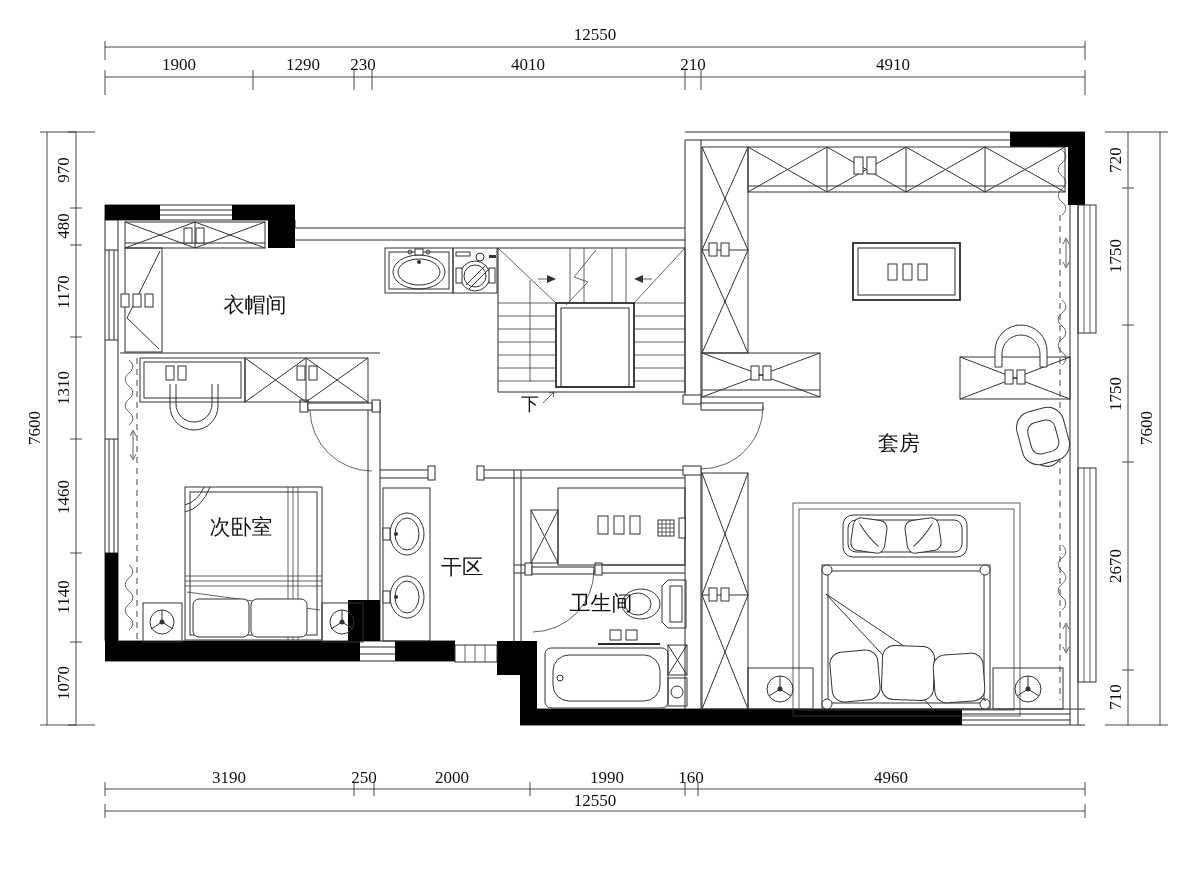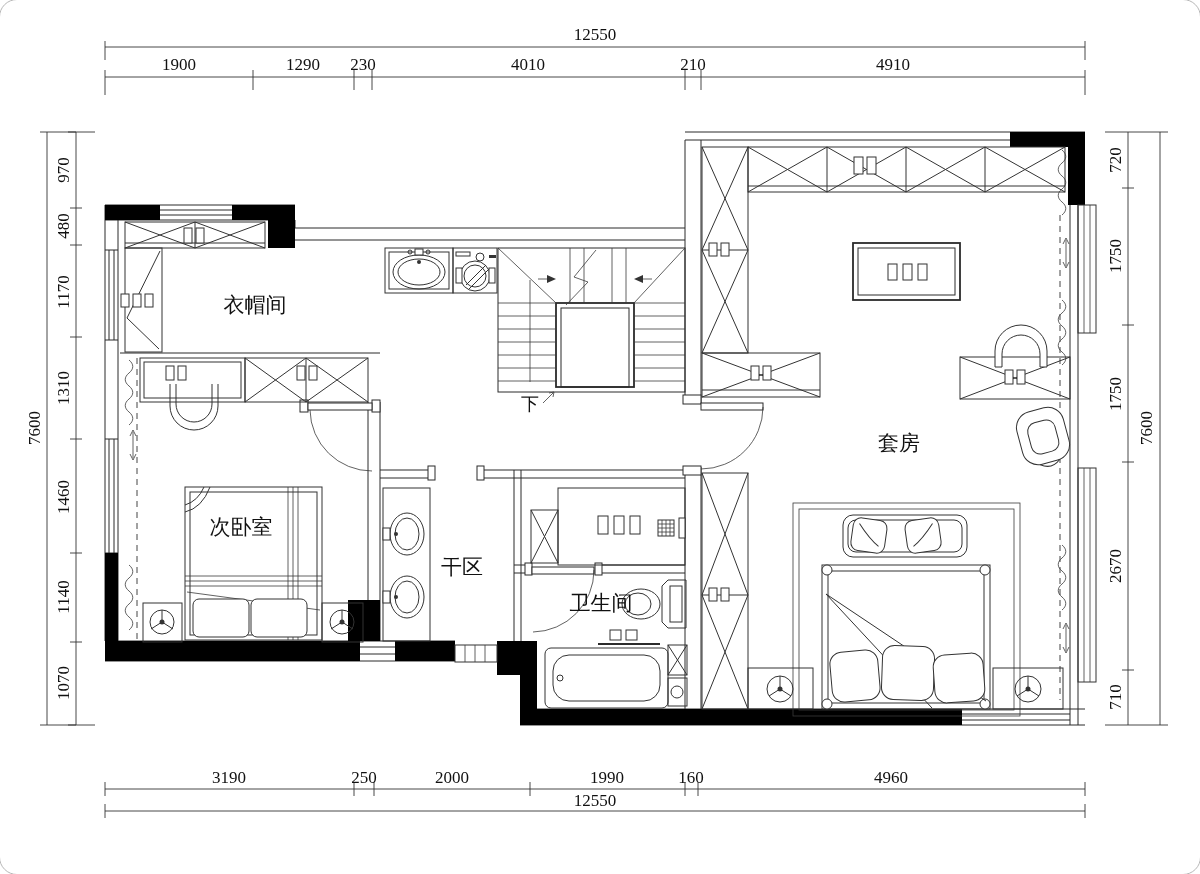--- a/index.html
+++ b/index.html
@@ -1,17 +1,17 @@
 <!DOCTYPE html>
 <html><head>
 <meta charset="utf-8">
 <style>
   html,body{margin:0;padding:0;background:#ffffff;}
   .stage{position:relative;width:1200px;height:874px;background:#fff;overflow:hidden;
-         outline:1px solid #b7b7b7;border-radius:17px;}
+         outline:1px solid #b7b7b7;}
   svg{position:absolute;left:0;top:0;}
   .ln  {stroke:#2b2b2b;stroke-width:1;fill:none;}
   .ln2 {stroke:#2b2b2b;stroke-width:1.8;fill:none;}
   .thin{stroke:#3a3a3a;stroke-width:0.8;fill:none;}
   .blk {fill:#000;stroke:none;}
   .wh  {fill:#fff;stroke:#2b2b2b;stroke-width:1;}
   .fur {stroke:#333;stroke-width:1;fill:none;}
   .furw{stroke:#333;stroke-width:1;fill:#fff;}
   .dimln{stroke:#333;stroke-width:0.9;fill:none;}
   .dash{stroke:#444;stroke-width:1;stroke-dasharray:6 5;fill:none;}

